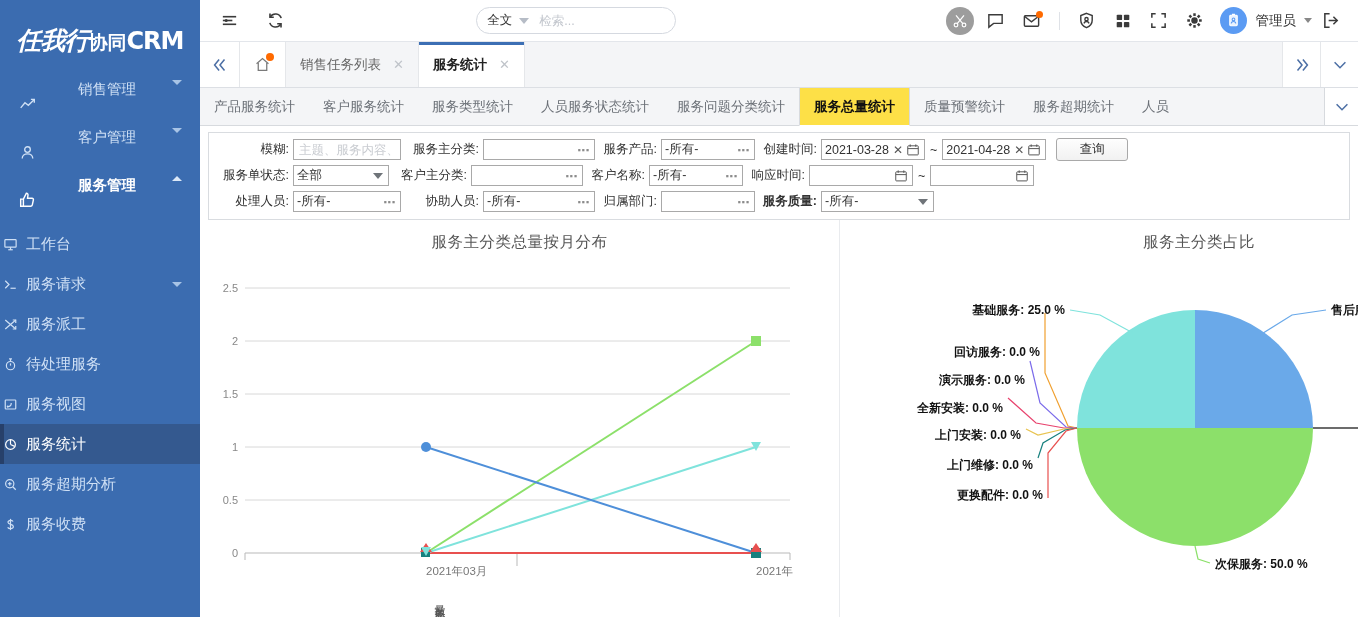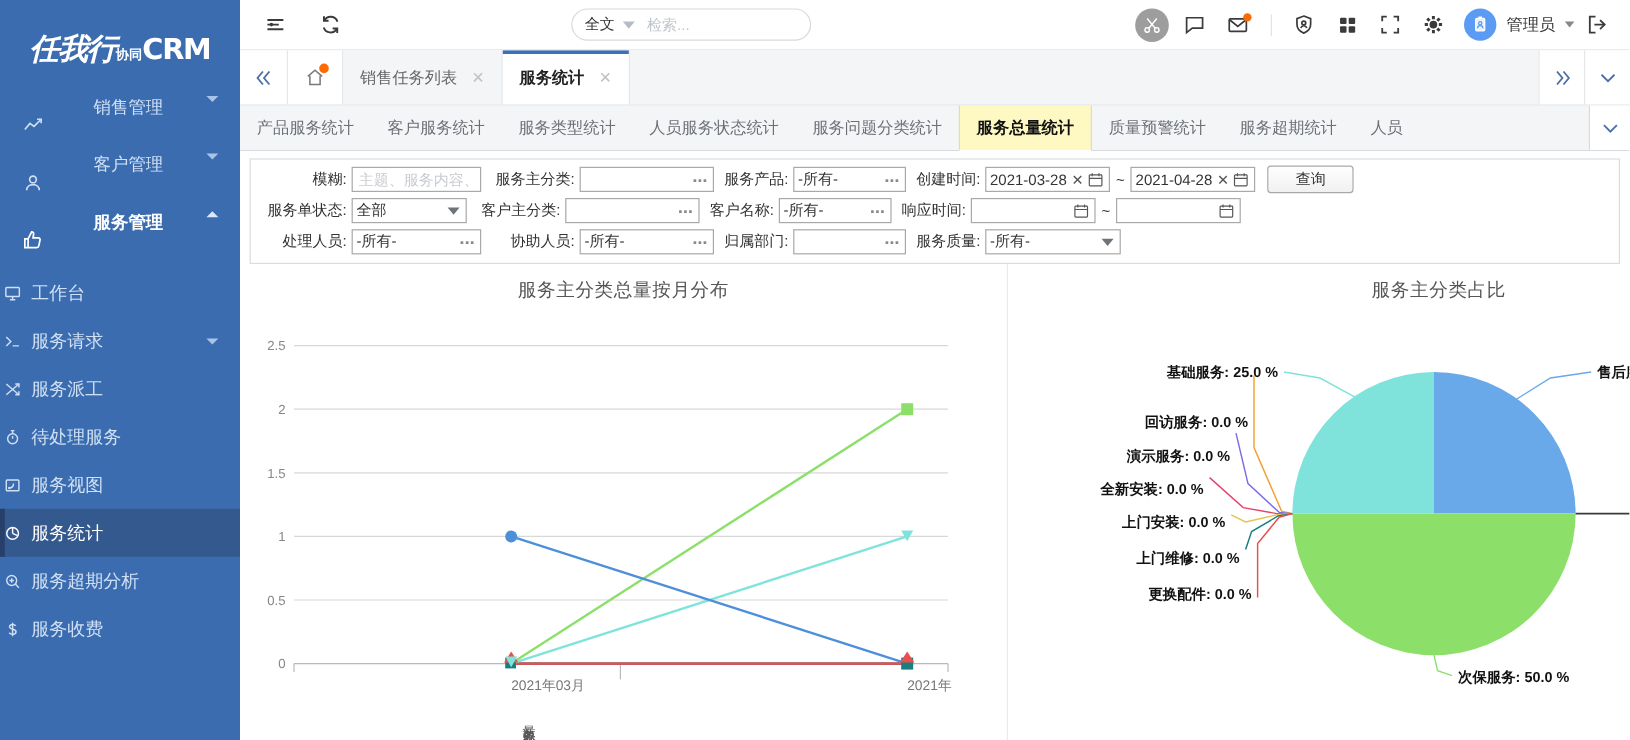--- a/index.html
+++ b/index.html
@@ -19,21 +19,21 @@
   }
   .logo-box {
     height: 80px; display: flex; align-items: center; justify-content: center;
     background: #3b6cb0;
   }
   .logo-text {
     color: #fff; font-weight: 700; font-style: italic;
     font-size: 25px; letter-spacing: -1px; white-space: nowrap;
     font-family: "DejaVu Sans", sans-serif;
   }
-  .logo-text .sm { font-size: 11px; font-style: normal; letter-spacing: 0; }
+  .logo-text .sm { font-size: 19px; font-style: normal; letter-spacing: 0; }
   .logo-text .crm { font-style: normal; font-size: 24px; letter-spacing: -1px; }
   .nav-top {
     display: flex; height: 48px; padding: 0 16px;
     color: #cfe0f5; font-size: 14.5px; cursor: pointer; position: relative; gap: 32px;
   }
   .nav-top.active { color: #fff; font-weight: 700; }
   .nav-top .ic { width: 22px; flex: 0 0 22px; display:flex; align-items:center; justify-content:center; }
   .nav-top .lbl { margin-left: 8px; }
   .nav-top .caret {
     position: absolute; right: 18px; width: 0; height: 0;
@@ -140,21 +140,21 @@
   
   .subtabs {
     height: 38px; flex: 0 0 38px; display: flex; align-items: stretch;
     background: #f4f5f7; border-bottom: 1px solid #d7dade; position: relative;
   }
   .subtab {
     display:flex; align-items:center; padding: 0 14px; font-size: 13.5px;
     color: #6b7077; cursor: pointer; white-space: nowrap;
   }
   .subtab.active {
-    background:#fef9c3; color:#111; font-weight:700;
+    background:#fde047; color:#111; font-weight:700;
     border-left:1px solid #d7dade; border-right:1px solid #d7dade;
     margin-bottom:-1px; border-bottom: 1px solid #fff;
   }
   .subtabs-more {
     margin-left:auto; width: 34px; background:#fff; border-left: 1px solid #d7dade;
     display:flex;align-items:center;justify-content:center; cursor:pointer; flex: 0 0 34px;
   }
 
   
   .content { flex:1; overflow: hidden; position: relative; background:#fff; }
@@ -613,21 +613,21 @@
           <span class="flabel" style="width:82px;">协助人员:</span>
           <div class="fi" style="width:112px;">
             <span>-所有-</span>
             <span class="dots">▪▪▪</span>
           </div>
           <span class="flabel" style="width:66px;">归属部门:</span>
           <div class="fi" style="width:94px;">
             <span></span>
             <span class="dots">▪▪▪</span>
           </div>
-          <span class="flabel" style="width:66px;">服务质量:</span>
+          <span class="flabel" style="width:66px;font-weight:bold;">服务质量:</span>
           <div class="fi" style="width:113px;">
             <span>-所有-</span>
             <span class="sel-caret"></span>
           </div>
         </div>
       </div>
 
       <div class="charts">
 
         <div class="chart-box chart-left">

